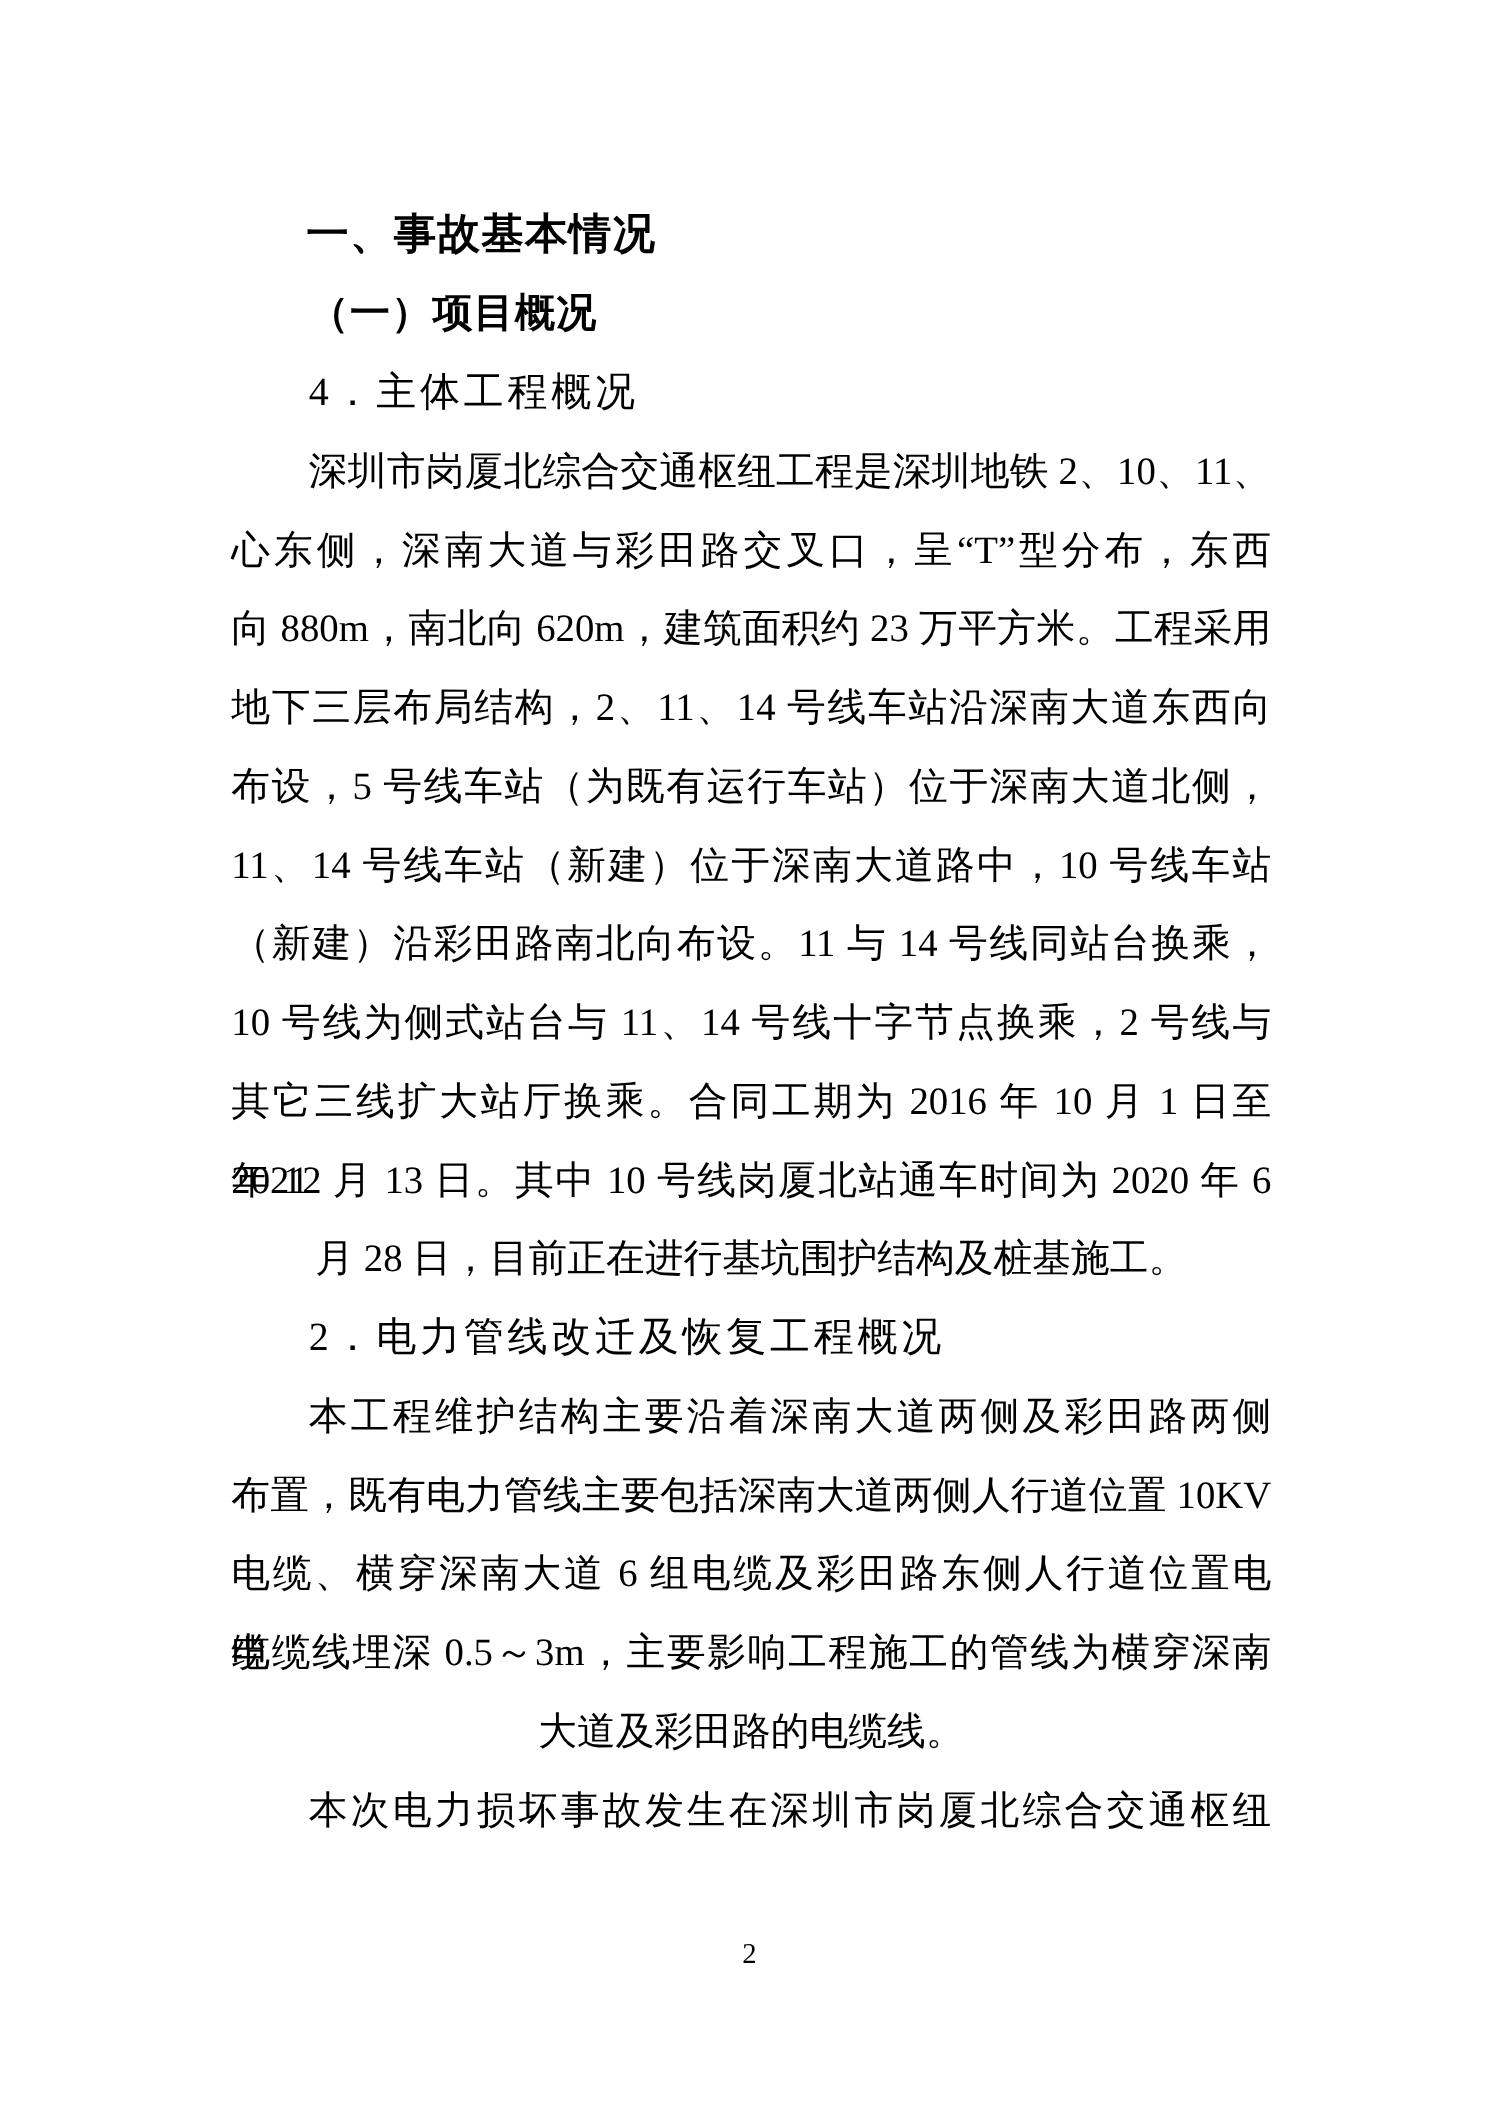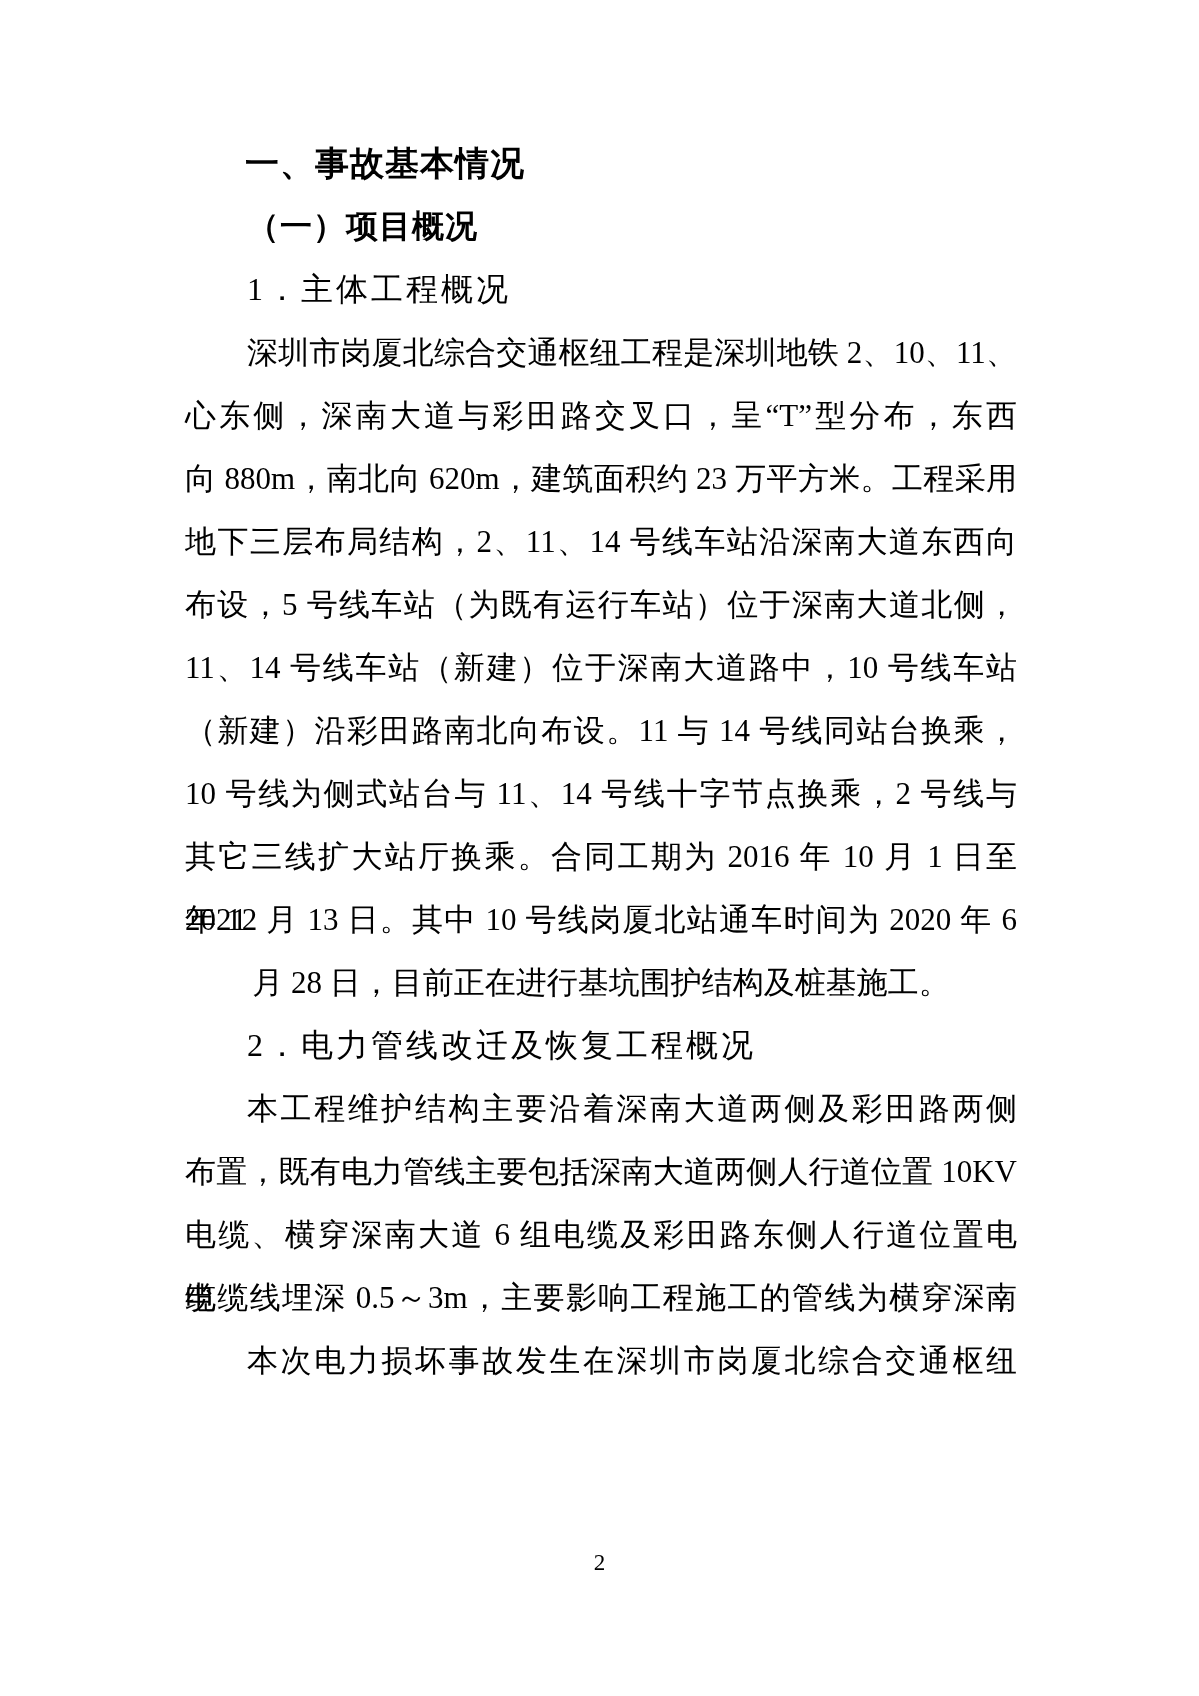--- a/index.html
+++ b/index.html
@@ -12,21 +12,21 @@
     width: 1199px;
     height: 1696px;
     background: #ffffff;
     color: #000000;
     font-family: "Liberation Serif", serif;
     overflow: hidden;
   }
   .content {
     position: absolute;
     left: 185px;
-    top: 132px;
+    top: 156px;
     width: 832px;
   }
   .line {
     height: 63px;
     line-height: 63px;
     font-size: 31px;
     color: #000000;
   }
   
   .jt {
@@ -74,21 +74,21 @@
 </head>
 <body>
 
 <div class="page">
   <div class="content">
 
     <div class="line h1">一、事故基本情况</div>
 
     <div class="line h2">（一）项目概况</div>
 
-    <div class="line h3">1．主体工程概况</div>
+    <div class="line h3">4．主体工程概况</div>
 
     <div>
       <div class="line jt indent">深圳市岗厦北综合交通枢纽工程是深圳地铁 2、10、11、</div>
       <div class="line jt">心东侧，深南大道与彩田路交叉口，呈“T”型分布，东西</div>
       <div class="line jt">向 880m，南北向 620m，建筑面积约 23 万平方米。工程采用</div>
       <div class="line jt">地下三层布局结构，2、11、14 号线车站沿深南大道东西向</div>
       <div class="line jt">布设，5 号线车站（为既有运行车站）位于深南大道北侧，</div>
       <div class="line jt">11、14 号线车站（新建）位于深南大道路中，10 号线车站</div>
       <div class="line jt">（新建）沿彩田路南北向布设。11 与 14 号线同站台换乘，</div>
       <div class="line jt">10 号线为侧式站台与 11、14 号线十字节点换乘，2 号线与</div>
@@ -97,20 +97,21 @@
       <div class="line endline">月 28 日，目前正在进行基坑围护结构及桩基施工。</div>
     </div>
 
     <div class="line h3">2．电力管线改迁及恢复工程概况</div>
 
     <div>
       <div class="line jt indent">本工程维护结构主要沿着深南大道两侧及彩田路两侧</div>
       <div class="line jt">布置，既有电力管线主要包括深南大道两侧人行道位置 10KV</div>
       <div class="line jt">电缆、横穿深南大道 6 组电缆及彩田路东侧人行道位置电缆，</div>
       <div class="line jt">电缆线埋深 0.5～3m，主要影响工程施工的管线为横穿深南</div>
+      <div class="line endline">大道及彩田路的电缆线。</div>
     </div>
 
     <div>
       <div class="line jt indent">本次电力损坏事故发生在深圳市岗厦北综合交通枢纽</div>
     </div>
 
   </div>
 
   <div class="page-num">2</div>
 </div>

